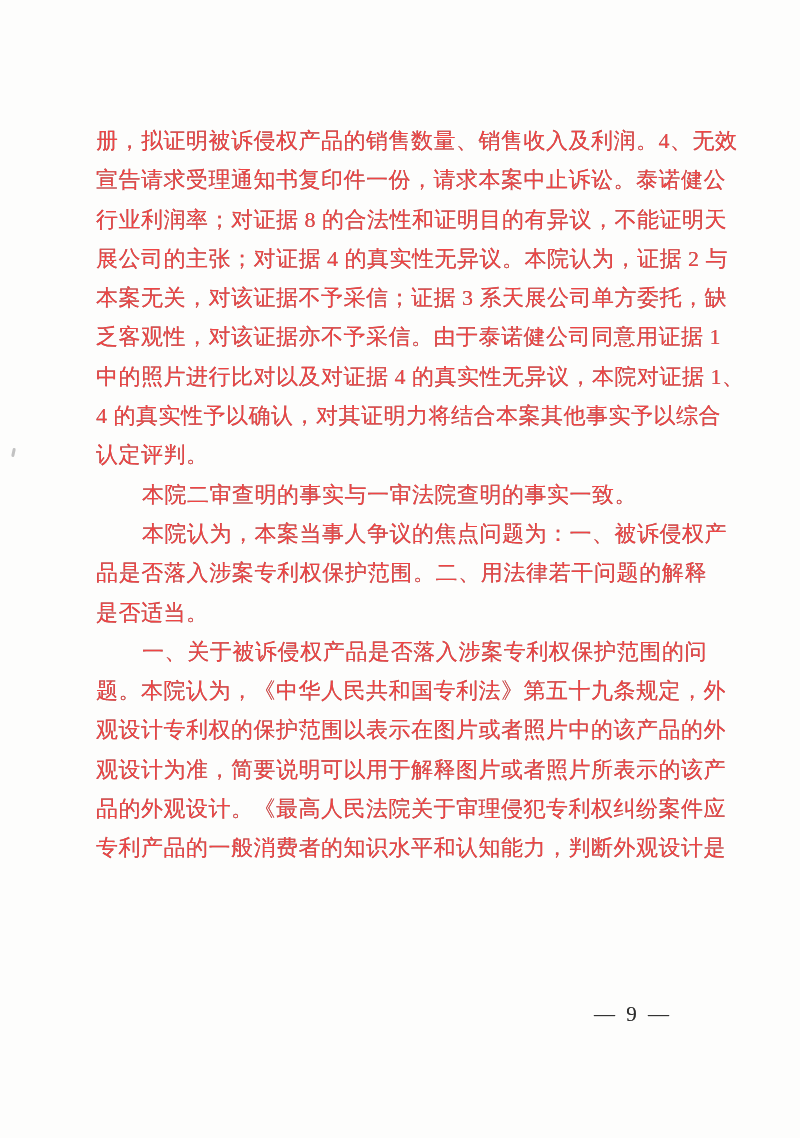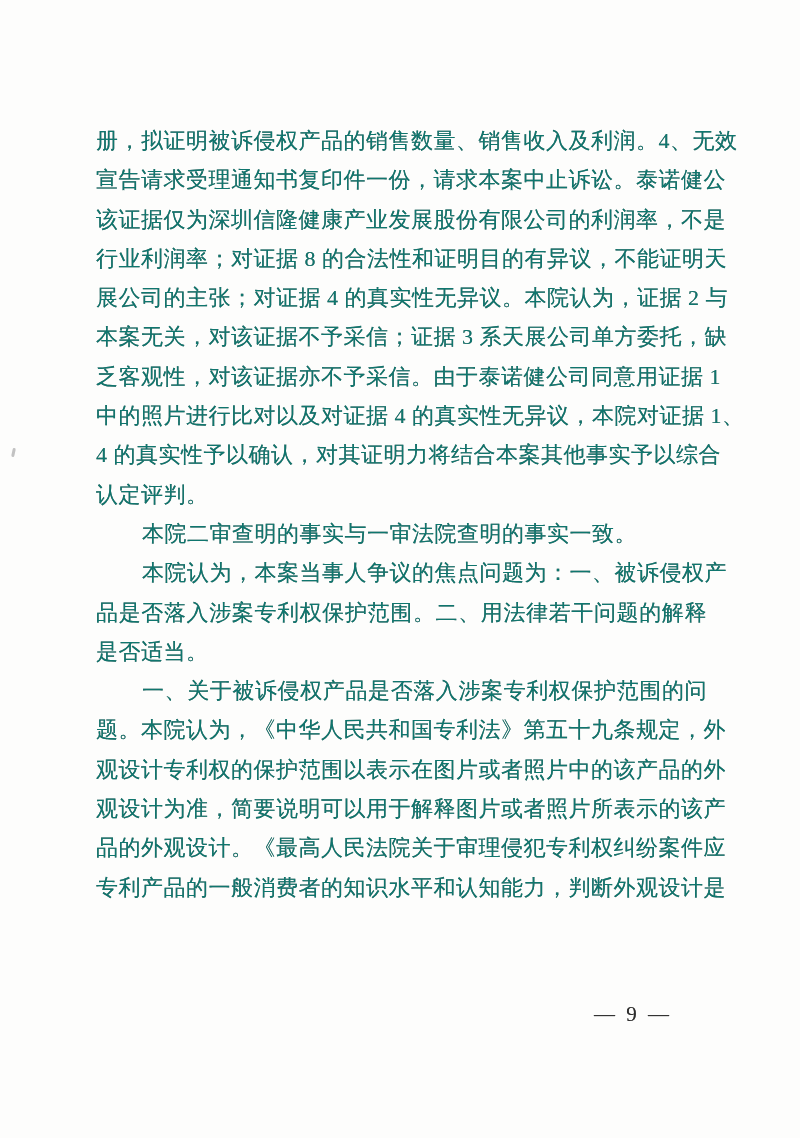--- a/index.html
+++ b/index.html
@@ -26,21 +26,21 @@
   }
   .line {
     font-size: 22px;
     line-height: 39.3px;
     height: 39.3px;
     white-space: nowrap;
     text-align: justify;
     text-align-last: justify;
     text-justify: inter-character;
     letter-spacing: 0.5px;
-    color: #0f766e;
+    color: #ef4444;
     text-shadow: 0 0 0.6px rgba(40,40,40,0.65);
   }
   .line.para-end {
     text-align: right;
     text-align-last: left;
   }
   .line.indent {
     text-indent: 46px;
   }
   .page-number {
@@ -68,21 +68,20 @@
 <body>
 
 <div class="page">
 
   <div class="scan-speck"></div>
 
   <div class="text-block">
 
     <div class="line">册，拟证明被诉侵权产品的销售数量、销售收入及利润。4、无效</div>
     <div class="line">宣告请求受理通知书复印件一份，请求本案中止诉讼。泰诺健公</div>
-    <div class="line">该证据仅为深圳信隆健康产业发展股份有限公司的利润率，不是</div>
     <div class="line">行业利润率；对证据 8 的合法性和证明目的有异议，不能证明天</div>
     <div class="line">展公司的主张；对证据 4 的真实性无异议。本院认为，证据 2 与</div>
     <div class="line">本案无关，对该证据不予采信；证据 3 系天展公司单方委托，缺</div>
     <div class="line">乏客观性，对该证据亦不予采信。由于泰诺健公司同意用证据 1</div>
     <div class="line">中的照片进行比对以及对证据 4 的真实性无异议，本院对证据 1、</div>
     <div class="line">4 的真实性予以确认，对其证明力将结合本案其他事实予以综合</div>
     <div class="line para-end">认定评判。</div>
 
     <div class="line indent para-end">本院二审查明的事实与一审法院查明的事实一致。</div>
 

